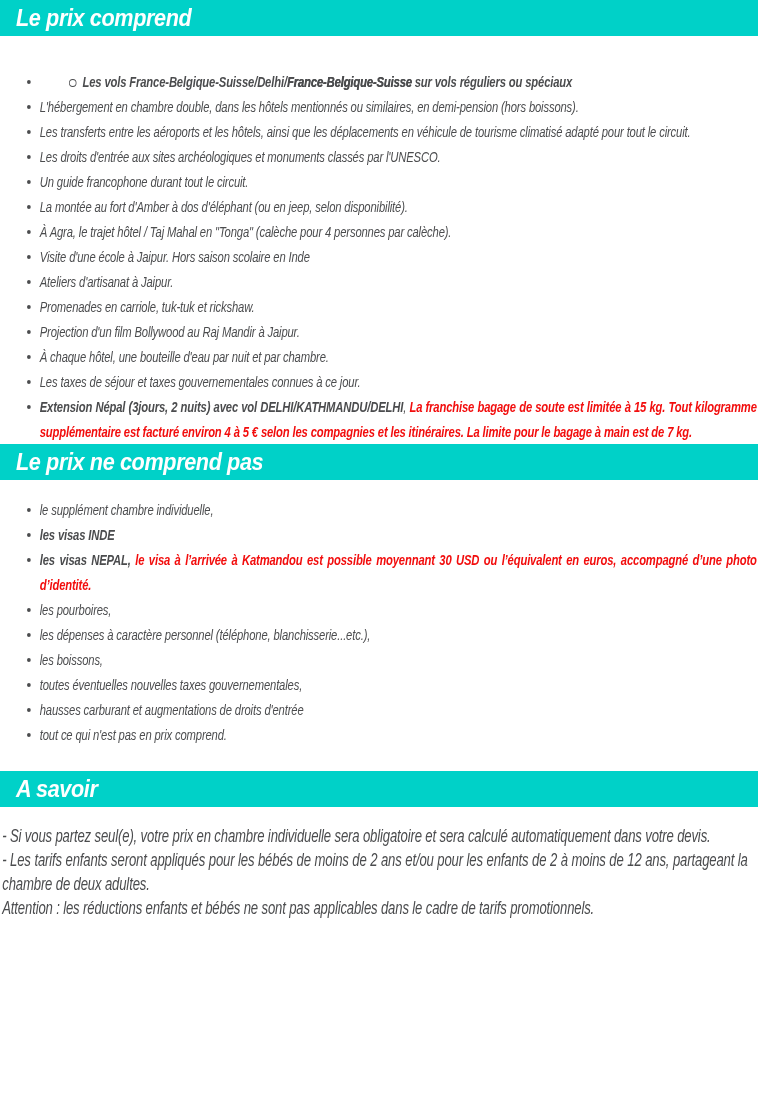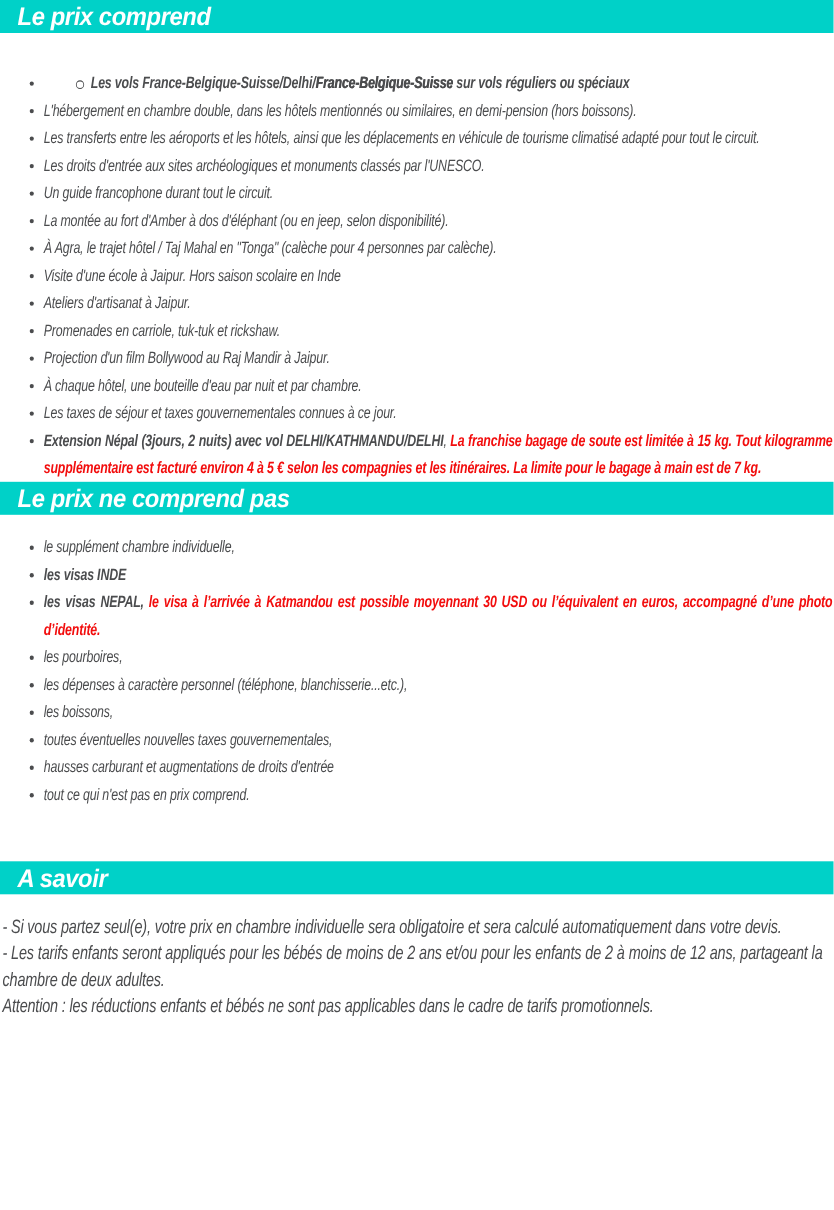--- a/index.html
+++ b/index.html
@@ -12,21 +12,21 @@
   html, body { margin: 0; padding: 0; background: #ffffff; }
   body { font-family: "Liberation Sans", sans-serif; }
   .page {
     width: 758px;
     height: 1100px;
     overflow: hidden;
     background: #ffffff;
     position: relative;
   }
   .bar {
-    height: 30px;
+    height: 36px;
     background: var(--accent);
     display: flex;
     align-items: center;
   }
   .bar h2 {
     margin: 0;
     padding-left: 17px;
     font-size: 23px;
     font-style: italic;
     font-weight: bold;
@@ -79,21 +79,21 @@
     width: 8px;
     height: 6px;
     border: 1.4px solid var(--text);
     border-radius: 50%;
     background: #ffffff;
   }
   .seg-bold { font-weight: bold; }
   .seg-bolder { font-weight: bold; text-shadow: 0.5px 0 0 currentColor; }
   .seg-redbold { font-weight: bold; color: var(--red); }
   .sec-not-included { }
-  .sec-to-know { margin-top: 48px; }
+  .sec-to-know { margin-top: 24px; }
   .paras {
     margin-top: 17px;
     padding-left: 3px;
     padding-right: 14px;
     color: var(--text);
     font-style: italic;
     font-size: 17.5px;
     line-height: 24px;
     letter-spacing: -0.2px;
   }

